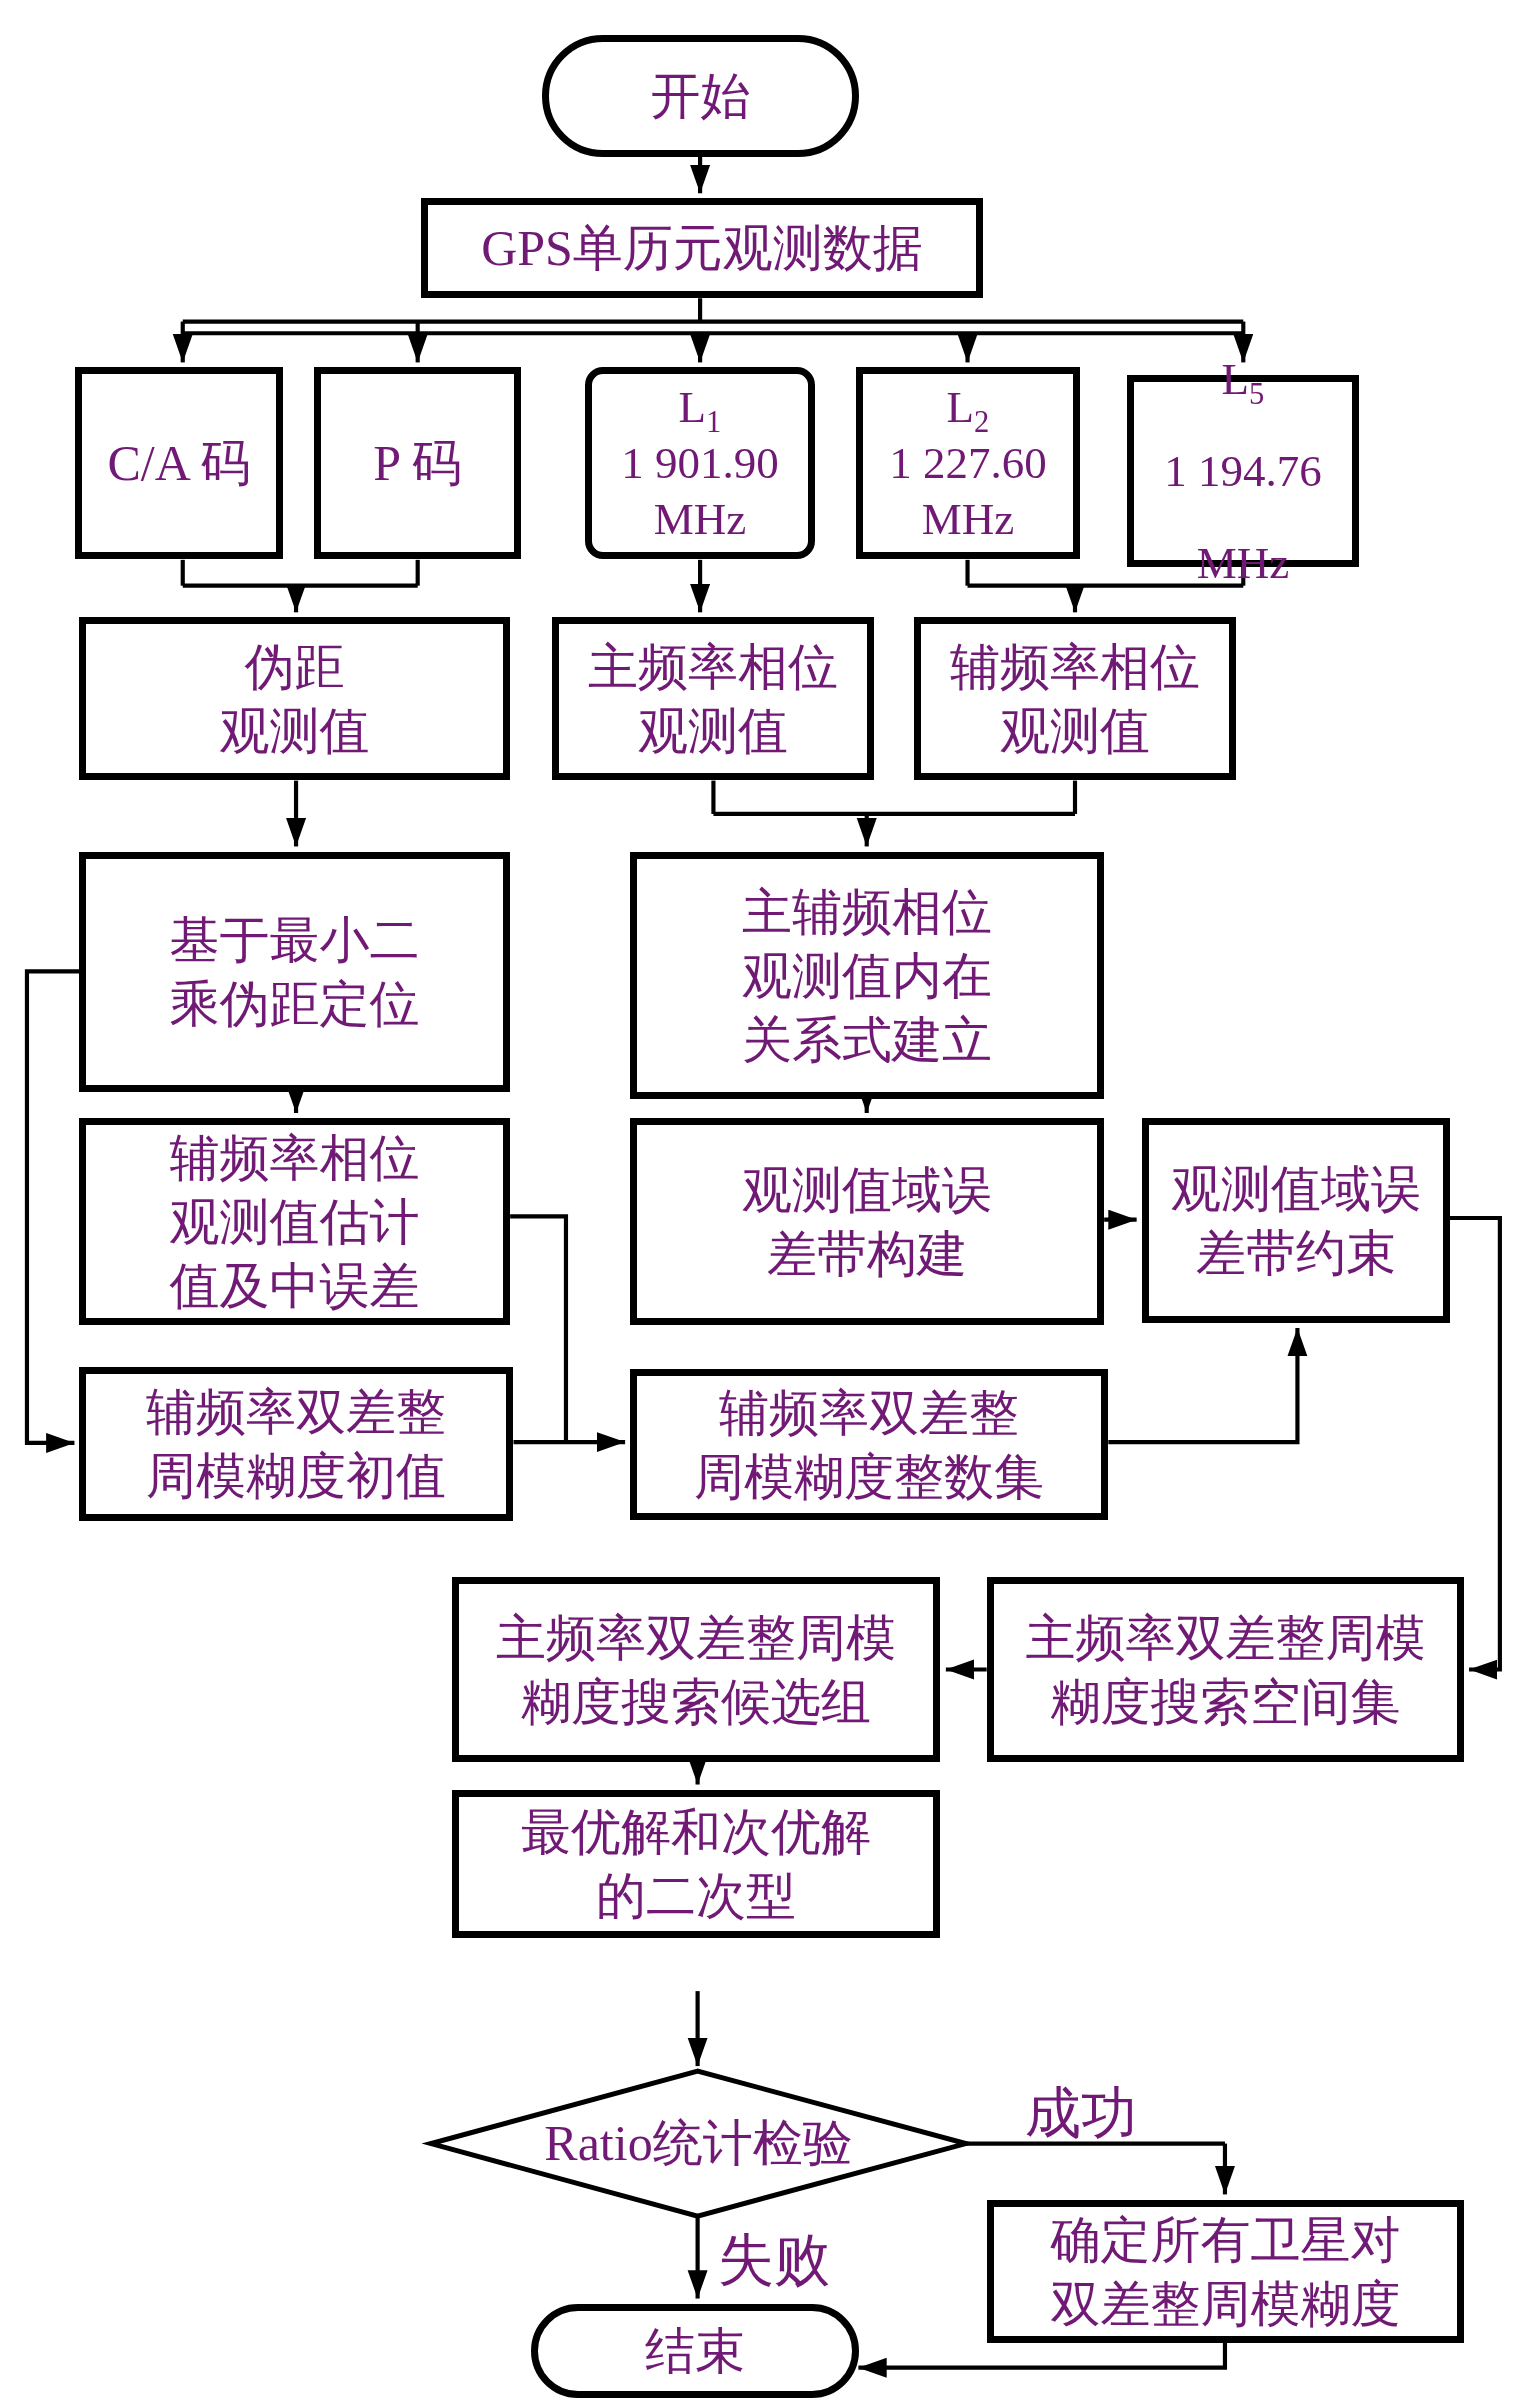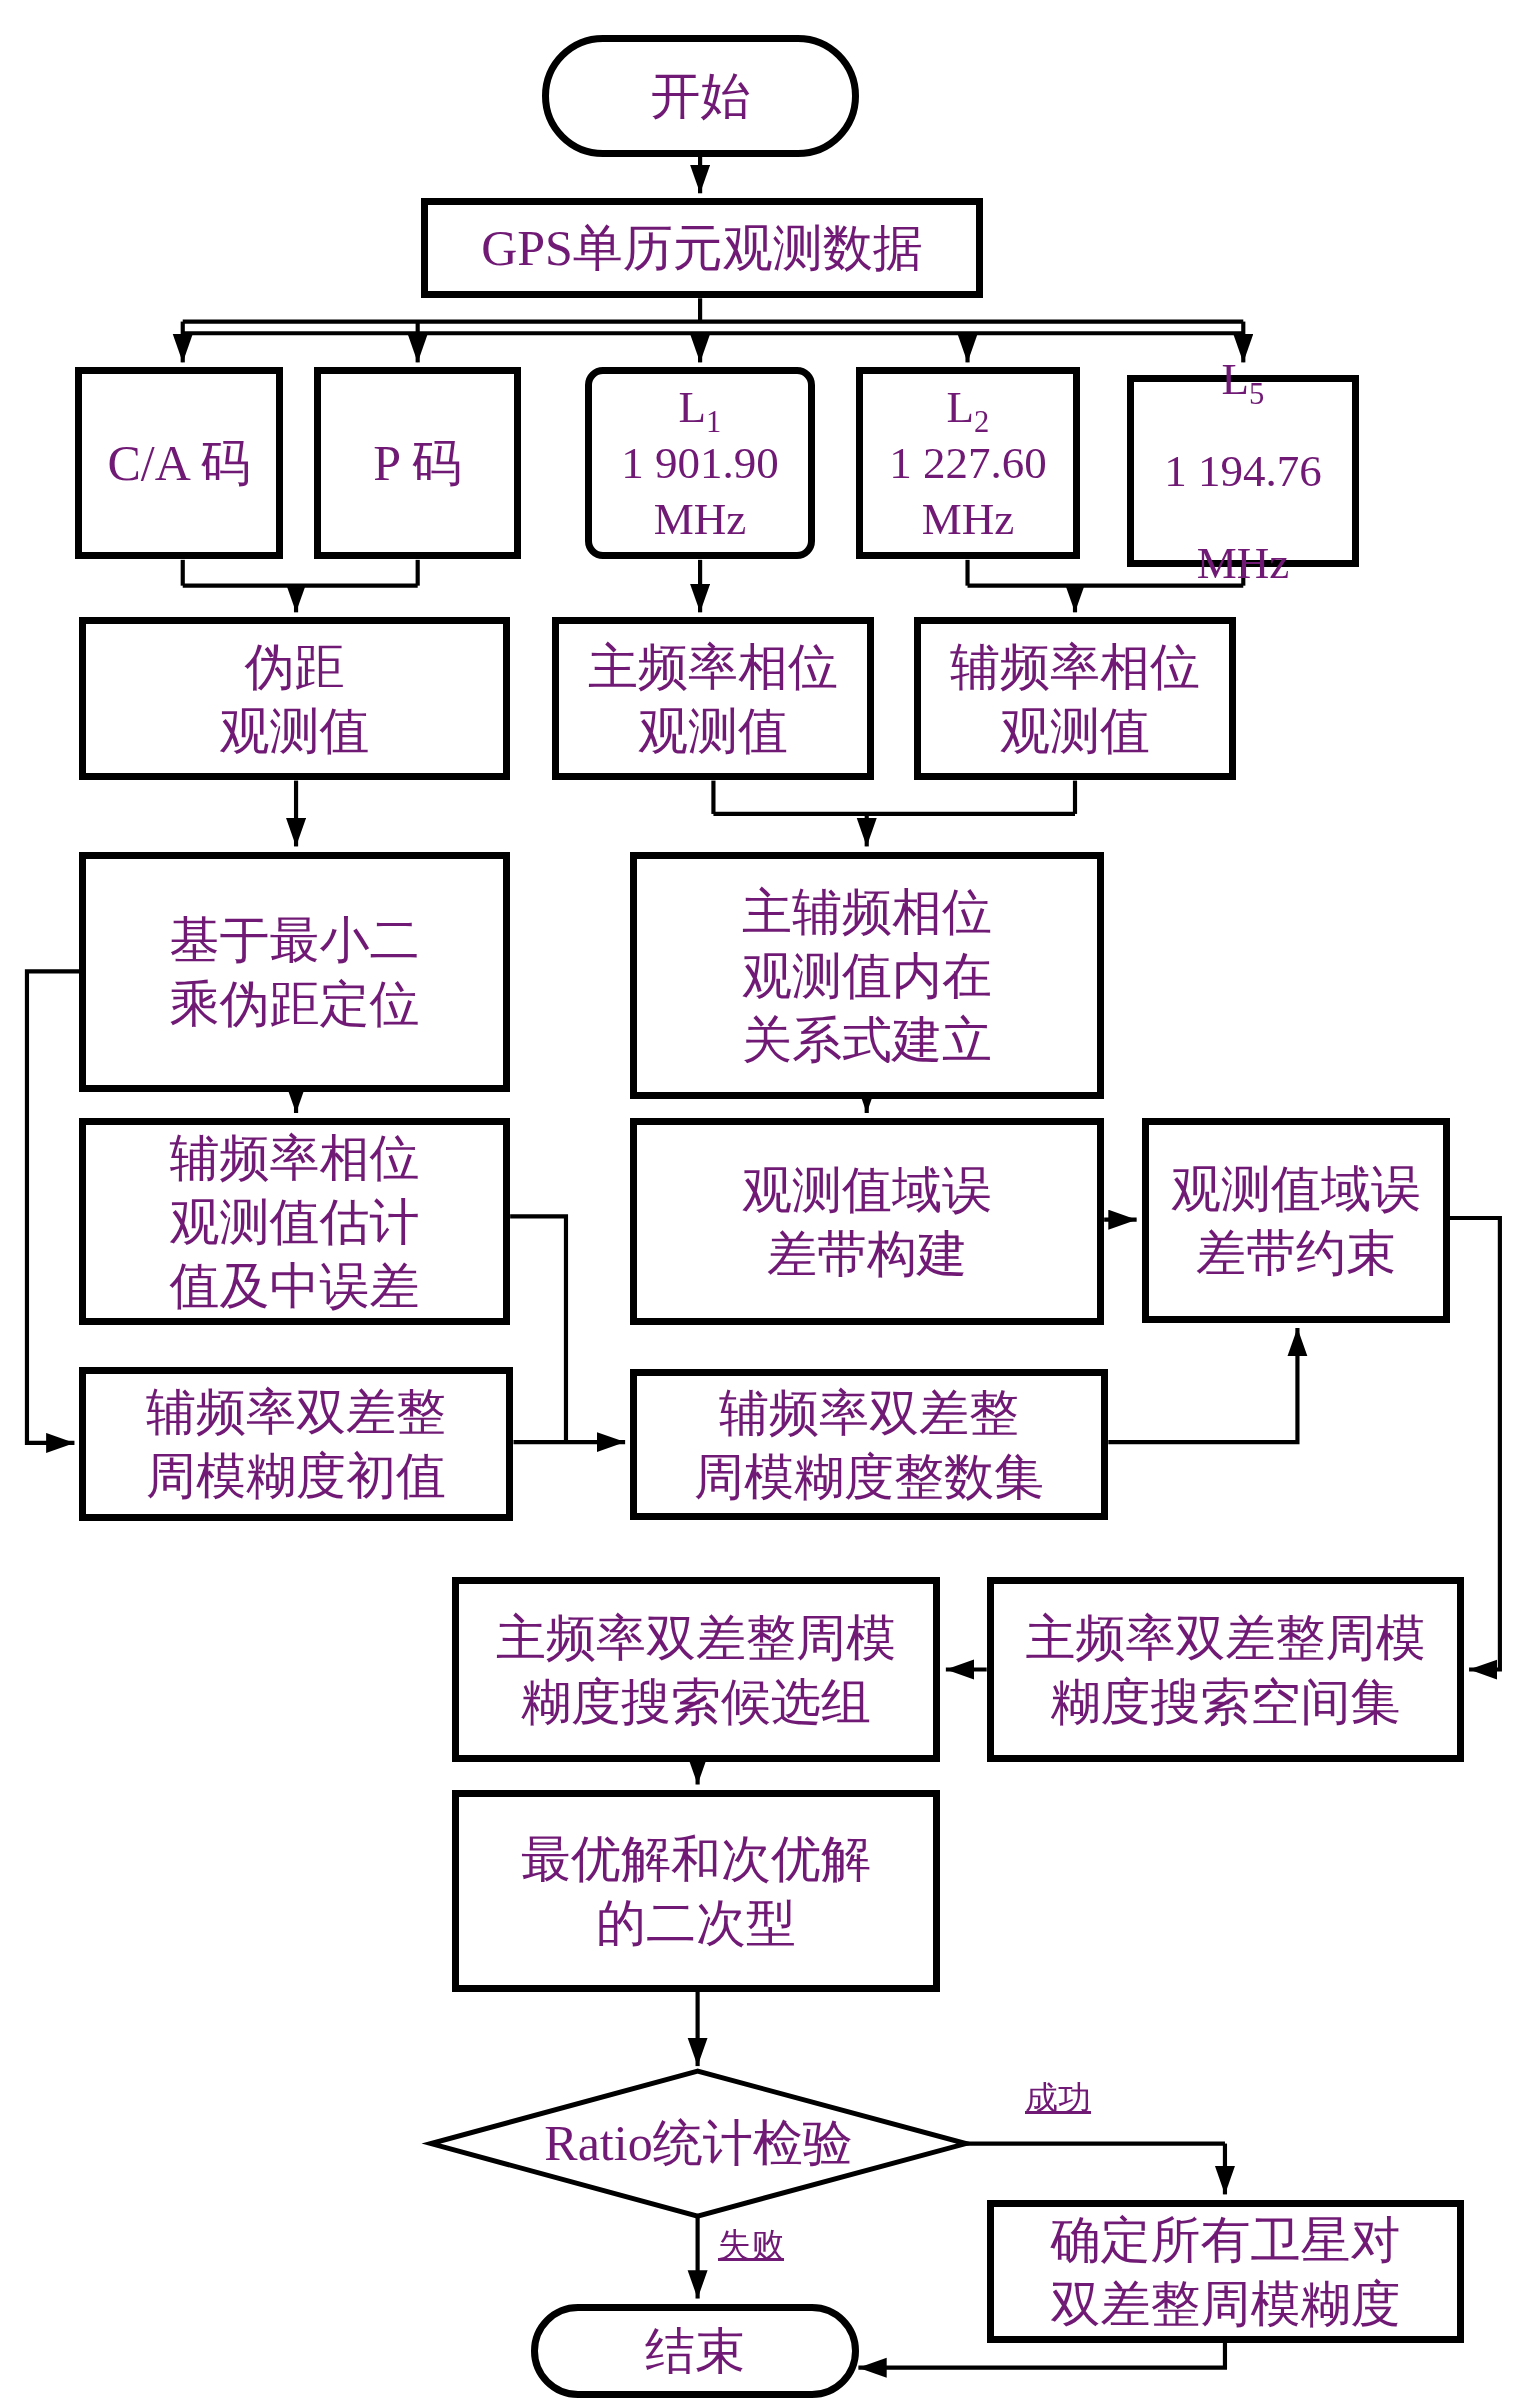--- a/index.html
+++ b/index.html
@@ -10,21 +10,21 @@
         display:flex;flex-direction:column;align-items:center;justify-content:center;
         text-align:center;font-size:50px;line-height:1.28;}
   .node .ln{display:block;white-space:nowrap;}
   .stadium{border-radius:67px;}
   .stadium-end{border-radius:50px;}
   .freq{font-size:45px;line-height:1.25;}
   .freq sub{font-size:0.68em;line-height:0;}
   .naked{position:absolute;box-sizing:border-box;background:transparent;border:none;
          display:flex;align-items:center;justify-content:center;text-align:center;
          font-size:50px;white-space:nowrap;}
-  .edge-label{position:absolute;font-size:33px;white-space:nowrap;text-decoration:underline;}
+  .edge-label{position:absolute;font-size:56px;white-space:nowrap;}
 </style>
 </head>
 <body>
 
 <div id="canvas">
 
   <svg id="wires" viewBox="0 0 1843 2882" xmlns="http://www.w3.org/2000/svg">
     <defs>
       <marker id="arr" markerUnits="userSpaceOnUse" markerWidth="36" markerHeight="26" refX="34" refY="12" orient="auto">
         <path d="M0,0 L34,12 L0,24 Z" fill="#000"></path>
@@ -151,21 +151,21 @@
 
   <div class="node" style="left:452px;top:1577px;width:488px;height:185px;">
     <span class="ln">主频率双差整周模</span>
     <span class="ln">糊度搜索候选组</span>
   </div>
   <div class="node" style="left:987px;top:1577px;width:477px;height:185px;">
     <span class="ln">主频率双差整周模</span>
     <span class="ln">糊度搜索空间集</span>
   </div>
 
-  <div class="node" style="left:452px;top:1790px;width:488px;height:202px;">
+  <div class="node" style="left:452px;top:1790px;width:488px;height:148px;">
     <span class="ln">最优解和次优解</span>
     <span class="ln">的二次型</span>
   </div>
 
   <div class="naked" style="left:467px;top:2102px;width:463px;height:83px;">
     <span class="ln">Ratio统计检验</span>
   </div>
 
   <div class="edge-label" style="left:1025px;top:2076px;">成功</div>
   <div class="edge-label" style="left:718px;top:2223px;">失败</div>

